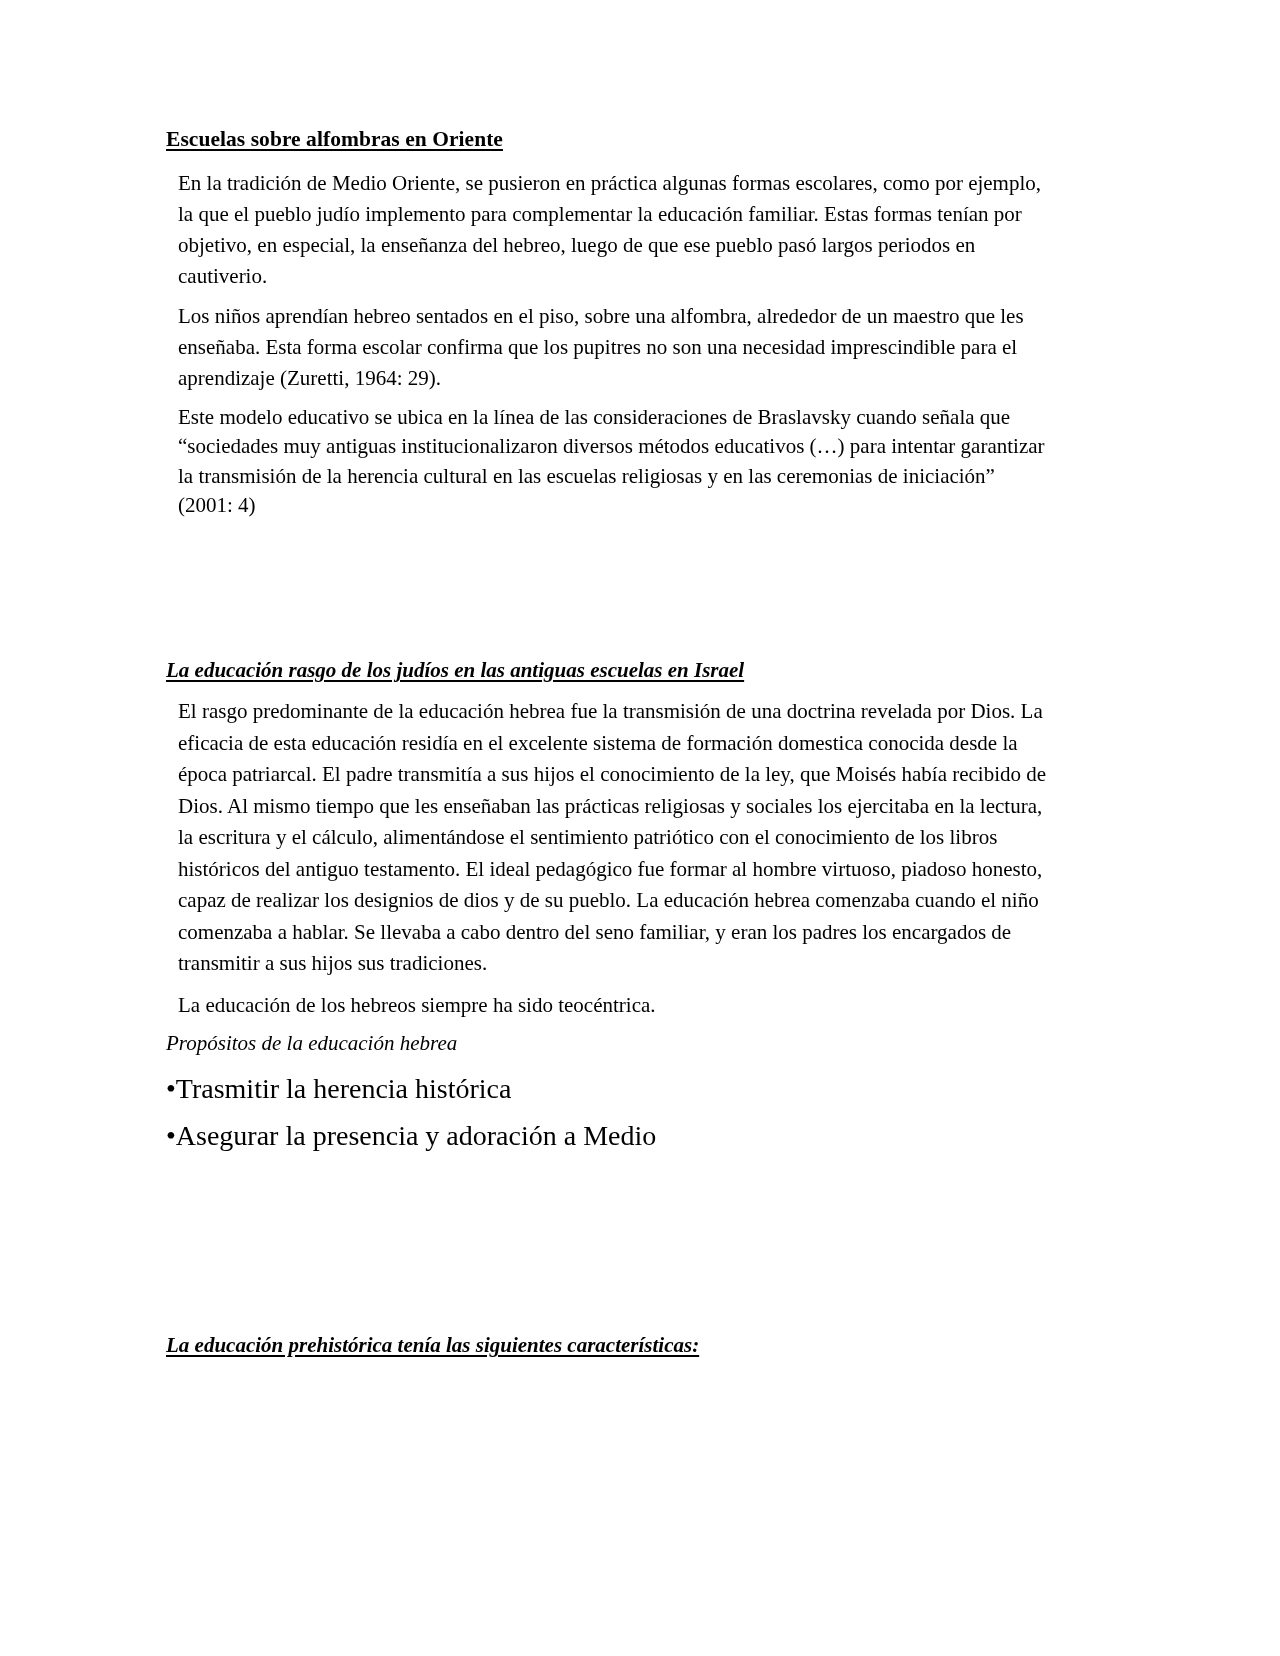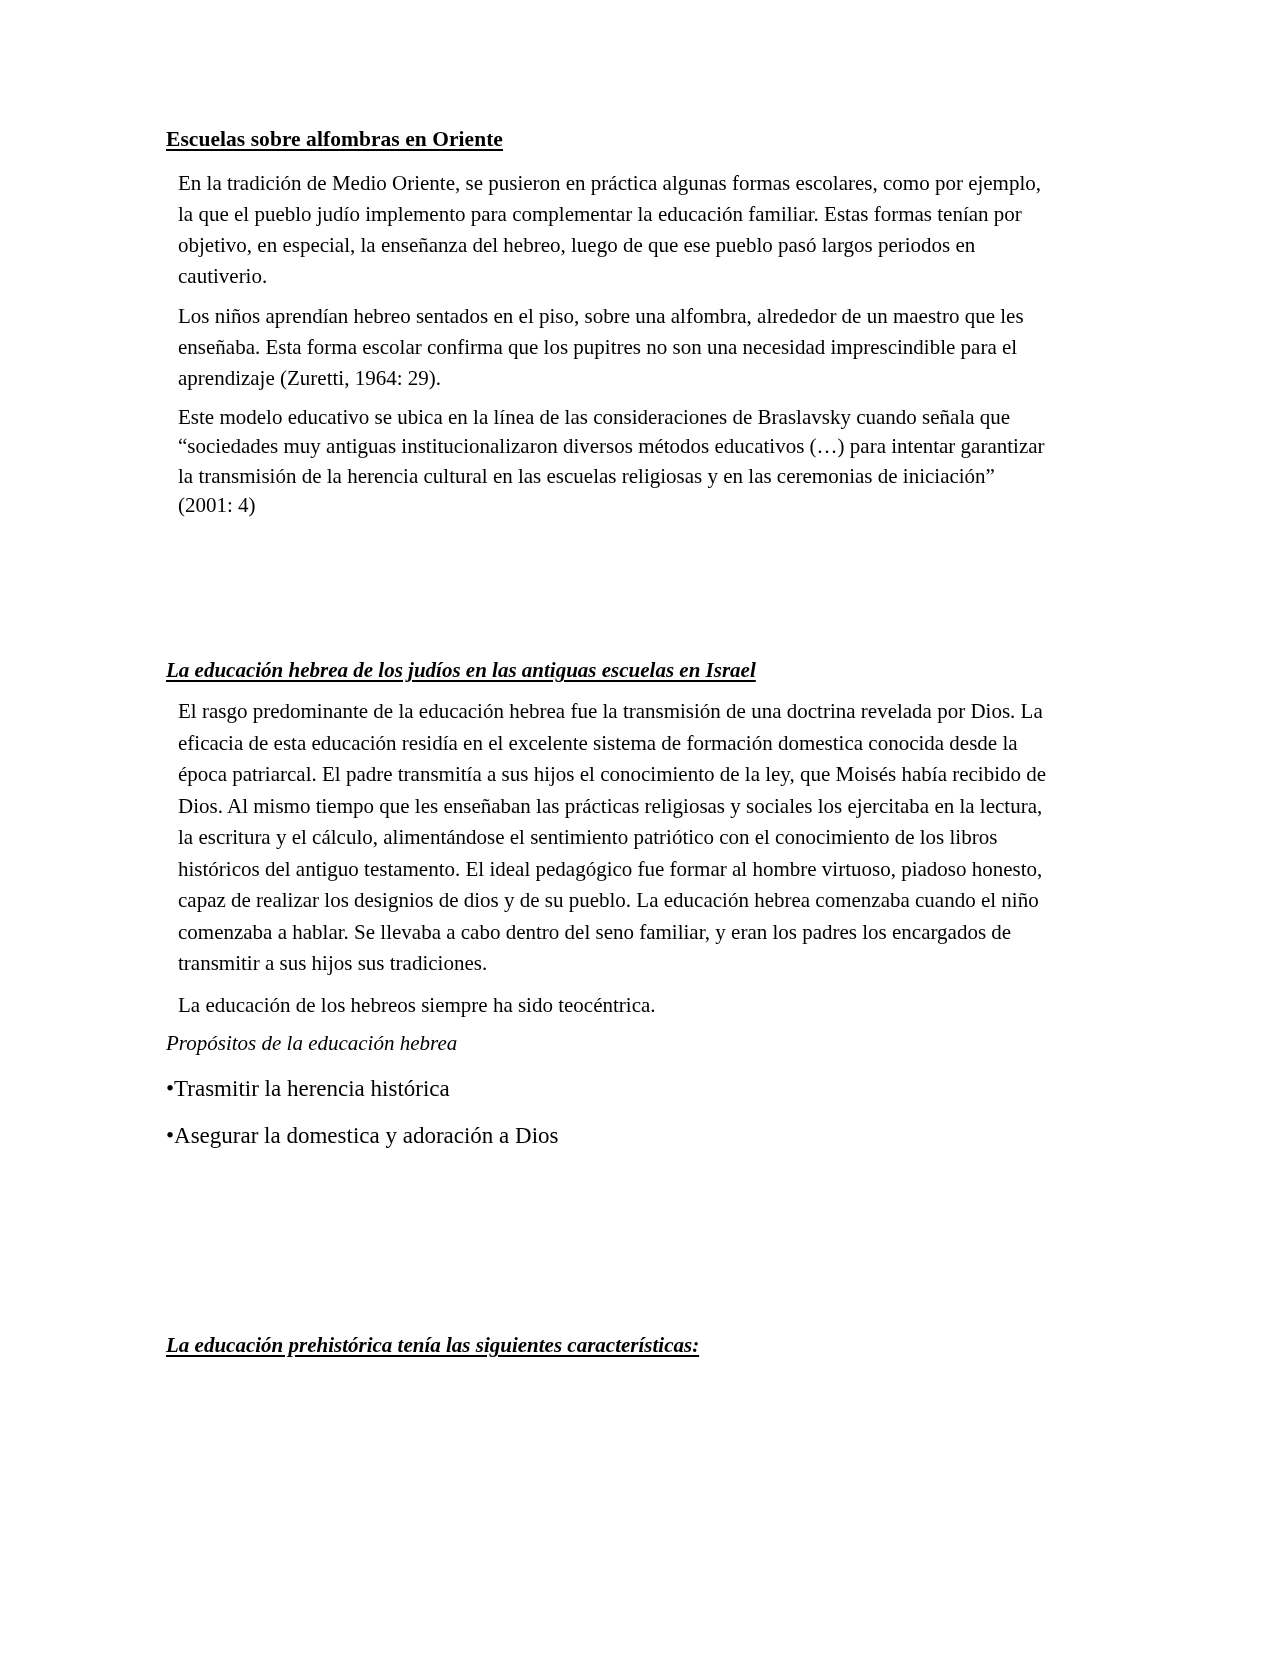--- a/index.html
+++ b/index.html
@@ -82,21 +82,21 @@
   .para.loose {
     line-height: 31px;
   }
   .para.bigblock {
     line-height: 31.5px;
     margin-bottom: 10px;
   }
 
   
   .bullet {
-    font-size: 23px;
+    font-size: 28px;
     line-height: 31px;
     margin: 16px 0 9px 0;
     white-space: pre-wrap;
   }
 
   
   .gap-1 { height: 128px; }
   .gap-2 { height: 172px; }
 </style>
 </head>
@@ -108,30 +108,30 @@
     <h1 class="h-bold-ul"><span class="txt">Escuelas sobre alfombras en Oriente</span></h1>
 
     <p class="para loose">En la tradición de Medio Oriente, se pusieron en práctica algunas formas escolares, como por ejemplo, la que el pueblo judío implemento para complementar la educación familiar. Estas formas tenían por objetivo, en especial, la enseñanza del hebreo, luego de que ese pueblo pasó largos periodos en cautiverio.</p>
 
     <p class="para loose">Los niños aprendían hebreo sentados en el piso, sobre una alfombra, alrededor de un maestro que les enseñaba. Esta forma escolar confirma que los pupitres no son una necesidad imprescindible para el aprendizaje (Zuretti, 1964: 29).</p>
 
     <p class="para tight">Este modelo educativo se ubica en la línea de las consideraciones de Braslavsky cuando señala que “sociedades muy antiguas institucionalizaron diversos métodos educativos (…) para intentar garantizar la transmisión de la herencia cultural en las escuelas religiosas y en las ceremonias de iniciación” (2001: 4)</p>
 
     <div class="gap-1"></div>
 
-    <h2 class="h-bi-ul"><span class="txt">La educación hebrea de los judíos en las antiguas escuelas en Israel</span></h2>
+    <h2 class="h-bi-ul"><span class="txt">La educación rasgo de los judíos en las antiguas escuelas en Israel</span></h2>
 
     <p class="para bigblock">El rasgo predominante de la educación hebrea fue la transmisión de una doctrina revelada por Dios. La eficacia de esta educación residía en el excelente sistema de formación domestica conocida desde la época patriarcal. El padre transmitía a sus hijos el conocimiento de la ley, que Moisés había recibido de Dios. Al mismo tiempo que les enseñaban las prácticas religiosas y sociales los ejercitaba en la lectura, la escritura y el cálculo, alimentándose el sentimiento patriótico con el conocimiento de los libros históricos del antiguo testamento. El ideal pedagógico fue formar al hombre virtuoso, piadoso honesto, capaz de realizar los designios de dios y de su pueblo. La educación hebrea comenzaba cuando el niño comenzaba a hablar. Se llevaba a cabo dentro del seno familiar, y eran los padres los encargados de transmitir a sus hijos sus tradiciones.</p>
 
     <p class="para loose">La educación de los hebreos siempre ha sido teocéntrica.</p>
 
     <h3 class="h-bi">Propósitos de la educación hebrea</h3>
 
     <p class="bullet">•Trasmitir la herencia histórica</p>
-    <p class="bullet">•Asegurar la domestica y adoración a Dios</p>
+    <p class="bullet">•Asegurar la presencia y adoración a Medio</p>
 
 
     <div class="gap-2"></div>
 
     <h2 class="h-bi-ul"><span class="txt">La educación prehistórica tenía las siguientes características:</span></h2>
 
   </div>
 </div>
 
 </body></html>

